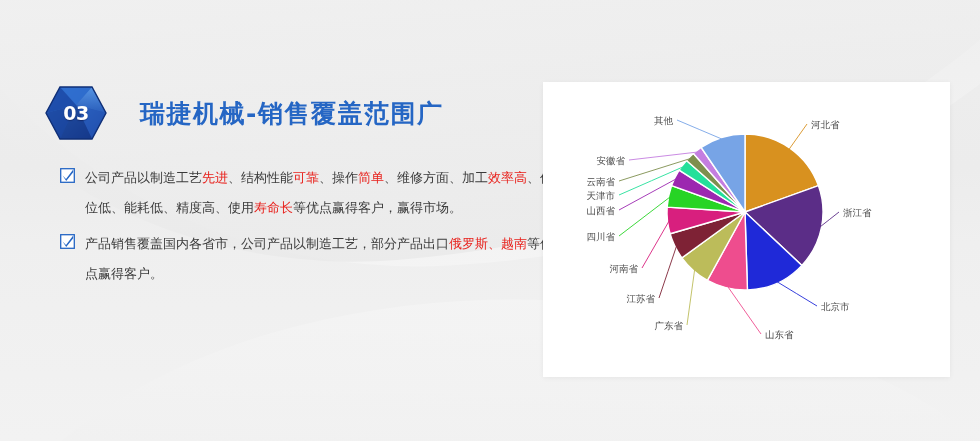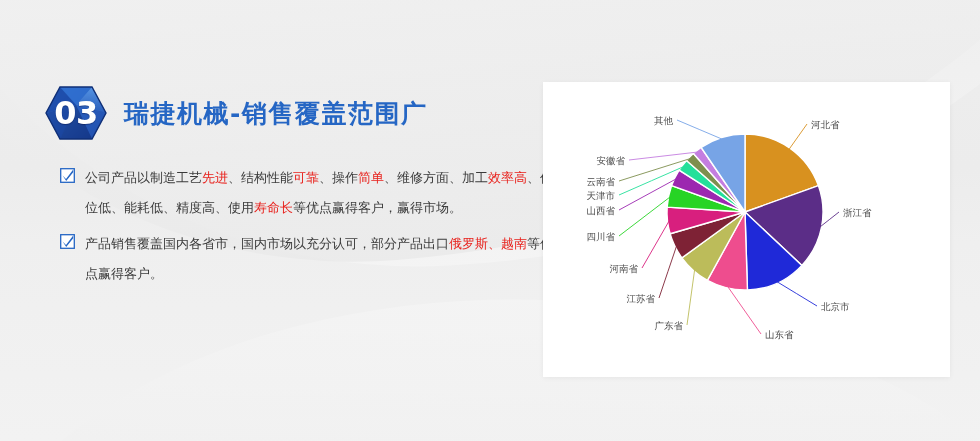--- a/index.html
+++ b/index.html
@@ -75,29 +75,29 @@
   }
   .hex-badge svg { display: block; }
   .hex-num {
     position: absolute;
     left: 0; top: 0;
     width: 64px; height: 56px;
     display: flex;
     align-items: center;
     justify-content: center;
     color: #ffffff;
-    font-size: 32px;
+    font-size: 19px;
     font-weight: bold;
     font-family: "DejaVu Sans", "Liberation Sans", sans-serif;
     letter-spacing: -0.5px;
     text-shadow: 0 1px 1px rgba(0,0,40,.35);
     padding-bottom: 1px;
   }
   .heading-title {
-    margin-left: 16px;
+    margin-left: 32px;
     color: #2566c4;
     font-size: 25px;
     font-weight: bold;
     letter-spacing: 1.5px;
     white-space: nowrap;
     font-family: "DejaVu Sans", "Liberation Sans", sans-serif;
   }
 
   
   .bullets {
@@ -194,21 +194,21 @@
       </span>
       <span class="bullet-text" id="b1"><span>公司产品以制造工艺</span><span class="hl">先进</span><span>、结构性能</span><span class="hl">可靠</span><span>、操作</span><span class="hl">简单</span><span>、维修方面、加工</span><span class="hl">效率高</span><span>、价位低、能耗低、精度高、使用</span><span class="hl">寿命长</span><span>等优点赢得客户，赢得市场。</span></span>
     </div>
     <div class="bullet-row">
       <span class="check-icon">
         <svg width="15" height="15" viewBox="0 0 15 15">
           <rect x="0.7" y="0.7" width="13.6" height="13.6" fill="#ffffff" stroke="#2566c4" stroke-width="1.3"></rect>
           <path d="M2.6 7.4 L6 11 L13.2 1.4 L13.2 4.2 L6.2 13 Z" fill="#2566c4"></path>
         </svg>
       </span>
-      <span class="bullet-text" id="b2"><span>产品销售覆盖国内各省市，国内市场以充分认可，部分产品出口</span><span class="hl">俄罗斯、越南</span><span>等优点赢得客户。</span></span>
+      <span class="bullet-text" id="b2"><span>产品销售覆盖国内各省市，公司产品以制造工艺，部分产品出口</span><span class="hl">俄罗斯、越南</span><span>等优点赢得客户。</span></span>
     </div>
   </div>
 
   <div class="chart-card">
     <svg class="chart-svg" width="407" height="295" viewBox="0 0 407 295">
       <g id="pie-slices">
           <path d="M 202 130 L 202 52 A 78 78 0 0 1 275.3886999784296 103.57844222086727 Z" fill="#d8911f" stroke="#ffffff" stroke-width="1.4"></path>
           <path d="M 202 130 L 275.3886999784296 103.57844222086727 A 78 78 0 0 1 258.8595529388701 183.39467426243772 Z" fill="#5b2d87" stroke="#ffffff" stroke-width="1.4"></path>
           <path d="M 202 130 L 258.8595529388701 183.39467426243772 A 78 78 0 0 1 204.45003920809404 207.96151170852707 Z" fill="#1f29d8" stroke="#ffffff" stroke-width="1.4"></path>
           <path d="M 202 130 L 204.45003920809404 207.96151170852707 A 78 78 0 0 1 164.42321342006622 198.35192104342138 Z" fill="#ee4d8e" stroke="#ffffff" stroke-width="1.4"></path>

